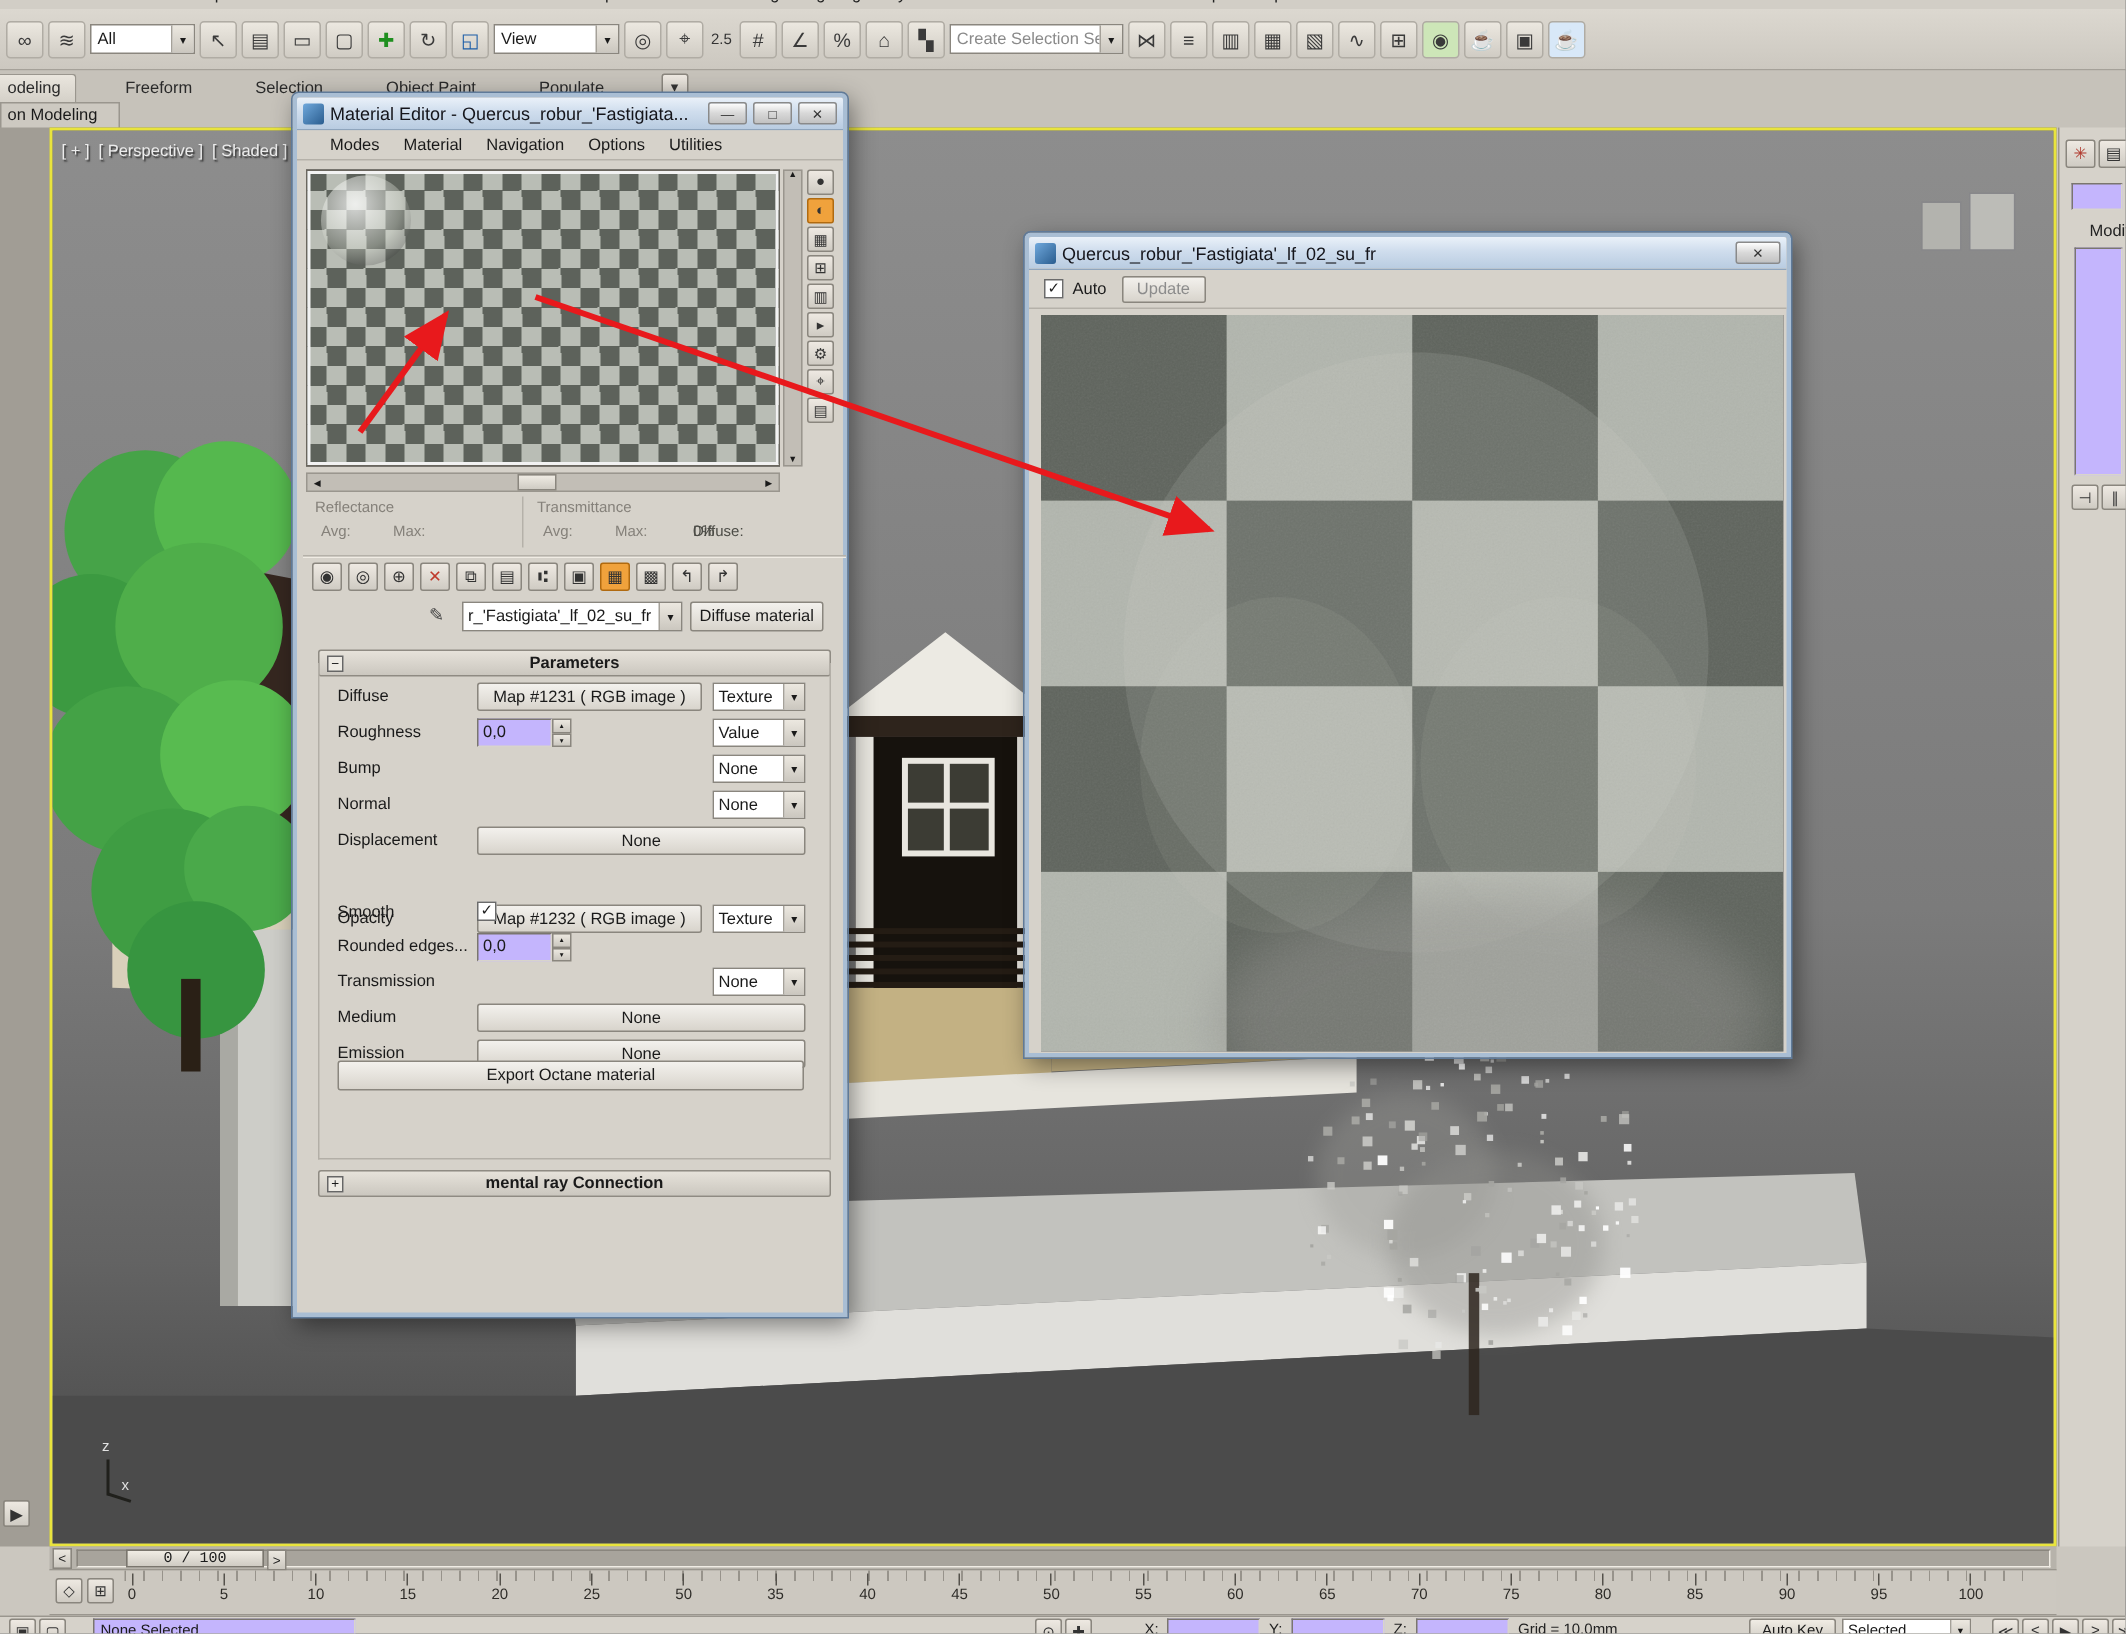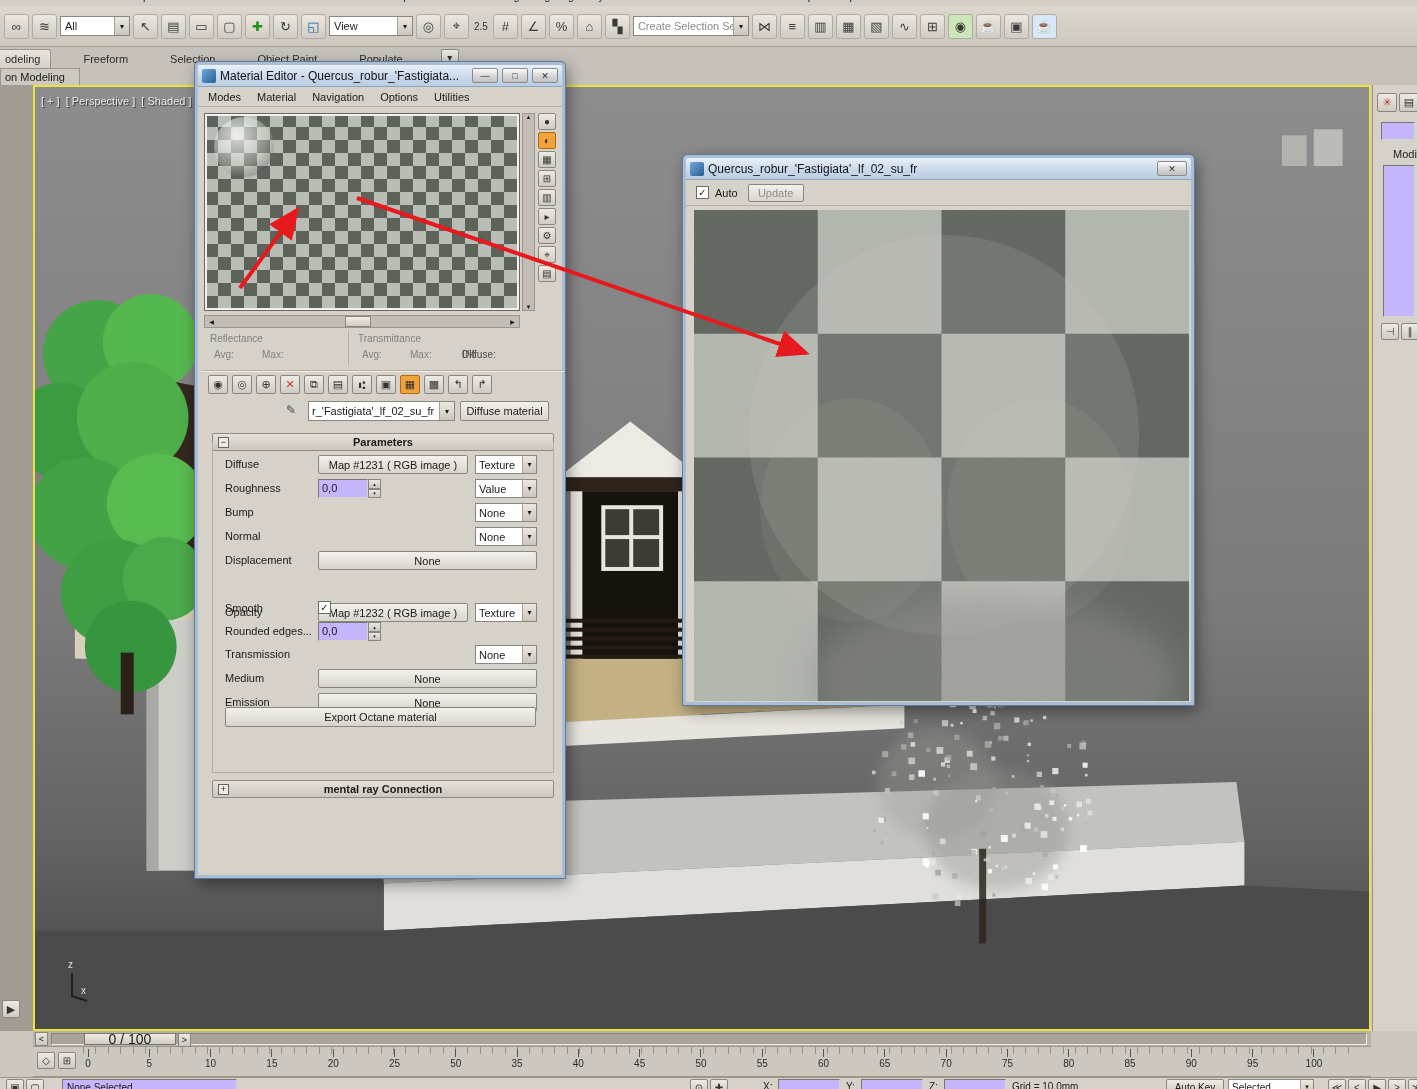--- a/index.html
+++ b/index.html
@@ -58,21 +58,21 @@
 
 
 .w{position:absolute;background:#d6d2ca;border:3px solid #a9bed4;outline:1px solid #5f7a99;border-radius:4px 4px 0 0;box-shadow:3px 5px 16px rgba(0,0,0,.45);}
 .titlebar{height:22px;background:linear-gradient(#eaf1f9,#cfdded 45%,#b9cce1);display:flex;align-items:center;padding:0 4px;gap:4px;border-bottom:1px solid #8fa5bd;border-radius:2px 2px 0 0;}
 .titlebar .ttext{flex:1;font-size:12px;color:#14141a;white-space:nowrap;overflow:hidden;}
 .wicon{width:14px;height:14px;background:linear-gradient(135deg,#6fa8dc,#2a5d8f);border-radius:2px;flex:none;}
 .wbtn{width:26px;height:15px;font-size:9px;display:flex;align-items:center;justify-content:center;background:linear-gradient(#fdfdfd,#d8d8d8 50%,#c2c2c2);border:1px solid #8a8a8a;border-radius:2px;color:#333;flex:none;}
 
 
 #me-window{left:195px;top:62px;width:370px;height:816px;z-index:20;}
-#me-menu{display:flex;height:20px;align-items:center;background:#d6d2ca;border-bottom:1px solid #b5b1a9;padding-left:2px;}
+#me-menu{display:flex;height:20px;align-items:center;background:#d6d2ca;border-bottom:1px solid #b5b1a9;padding-left:14px;}
 #me-menu span{padding:0 8px;font-size:11px;}
 .samples{position:absolute;left:6px;top:48px;width:316px;height:198px;border:1px solid #6a665e;background:#333;display:grid;grid-template-columns:repeat(4,1fr);grid-template-rows:repeat(3,1fr);gap:1px;}
 .slot{position:relative;overflow:hidden;}
 .slot.sel{outline:2px solid #f2f2f2;outline-offset:-2px;z-index:2;}
 .slot.checker{background:conic-gradient(#b9bdb5 25%,#5d625b 0 50%,#b9bdb5 0 75%,#5d625b 0) 0 0/26px 26px;}
 .slot.checker::after{content:"";position:absolute;left:9px;top:3px;width:60px;height:60px;border-radius:50%;background:radial-gradient(circle at 38% 32%,rgba(255,255,255,.75),rgba(212,216,206,.35) 55%,rgba(60,60,60,.25) 78%,transparent 80%);}
 .slot.black{background:#000;}
 .slot.white{background:#343434;}
 .slot.white::after{content:"";position:absolute;left:9px;top:3px;width:60px;height:60px;border-radius:50%;background:radial-gradient(circle at 38% 32%,#fff,#e4e4e4 50%,#a0a0a0 85%,#6c6c6c);}
 .slot.brown{background:#171310;}
@@ -117,21 +117,21 @@
 .pv-toolbar{position:absolute;left:0;top:22px;right:0;height:26px;background:#d6d2ca;border-bottom:1px solid #b5b1a9;display:flex;align-items:center;padding:0 10px;gap:6px;}
 .cb{width:13px;height:13px;background:#fff;border:1px solid #6b6b6b;font-size:10px;line-height:11px;text-align:center;display:inline-block;}
 .pv-img{position:absolute;left:8px;top:52px;width:495px;height:491px;overflow:hidden;background:#777;}
 .checker{position:absolute;inset:0;background:conic-gradient(#b2b6ae 25%,#5f645d 0 50%,#b2b6ae 0 75%,#5f645d 0) 0 0/247.5px 247.5px;}
 .pv-overlay,.grain{position:absolute;left:0;top:0;}
 
 
 #timeslider{position:absolute;left:33px;top:1031px;width:1338px;height:16px;background:#b7b3ab;border-bottom:1px solid #9a968e;}
 .ts-btn{position:absolute;top:1px;width:13px;height:14px;background:linear-gradient(#ece8e0,#cbc7bf);border:1px solid #8a867e;font-size:9px;display:flex;align-items:center;justify-content:center;}
 .ts-groove{position:absolute;left:18px;top:2px;width:1316px;height:12px;background:#a8a49c;border:1px solid;border-color:#8a867e #f0ece4 #f0ece4 #8a867e;}
-.ts-thumb{position:absolute;left:32px;top:-1px;width:92px;height:12px;background:linear-gradient(#f0ece4,#cfcbc3);border:1px solid #7a766e;display:flex;align-items:center;justify-content:center;font-size:14px;}
+.ts-thumb{position:absolute;left:32px;top:-1px;width:92px;height:12px;background:linear-gradient(#f0ece4,#cfcbc3);border:1px solid #7a766e;display:flex;align-items:center;justify-content:center;font-size:10px;font-family:Liberation Mono, monospace;}
 #ruler{position:absolute;left:33px;top:1047px;width:1338px;height:30px;background:#ccc8c0;border-bottom:1px solid #9a968e;}
 .ruler-left{position:absolute;left:4px;top:5px;display:flex;gap:3px;}
 .ruler-minor{position:absolute;left:50px;top:0;width:1270px;height:7px;background:repeating-linear-gradient(90deg,#97938b 0 1px,transparent 1px 12.4px);}
 #ruler-ticks{position:absolute;left:44px;top:2px;width:1248px;display:flex;justify-content:space-between;}
 .tick{width:22px;display:flex;flex-direction:column;align-items:center;gap:1px;}
 .tick i{width:1px;height:8px;background:#55524c;}
 .tick span{font-size:10px;color:#2e2c28;}
 #statusbar{position:absolute;left:0;top:1077px;width:1417px;height:12px;background:#d6d2ca;border-top:1px solid #9a968e;overflow:hidden;}
 #statusbar>*{position:absolute;top:1px;}
 .sb-field{height:16px;font-size:10px;padding:2px 4px;white-space:nowrap;overflow:hidden;}

